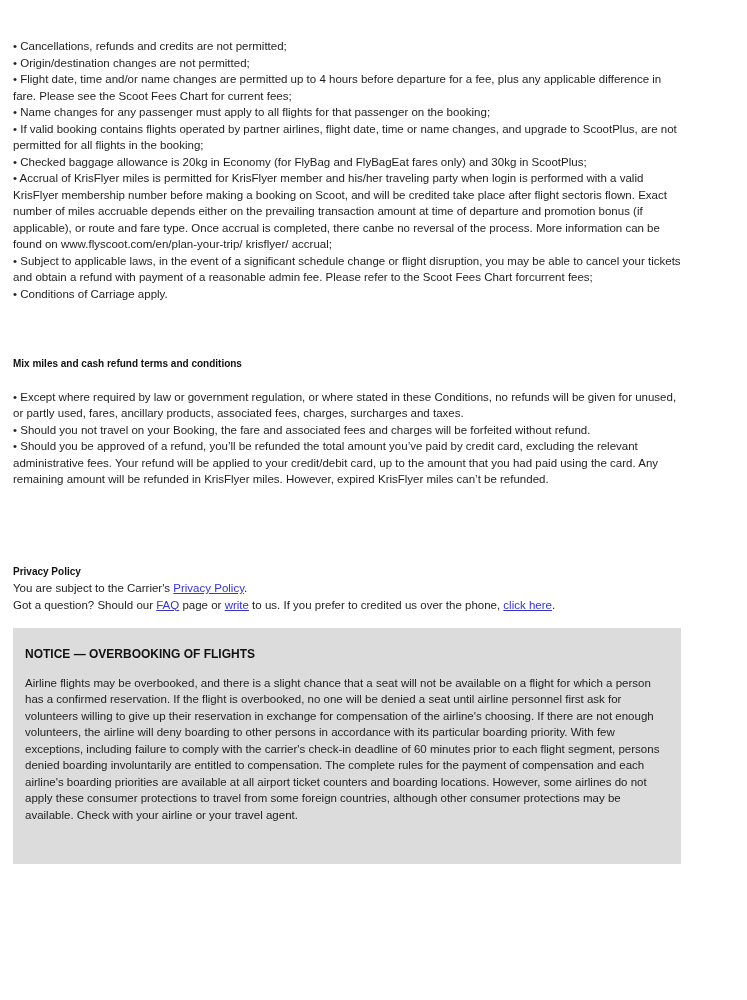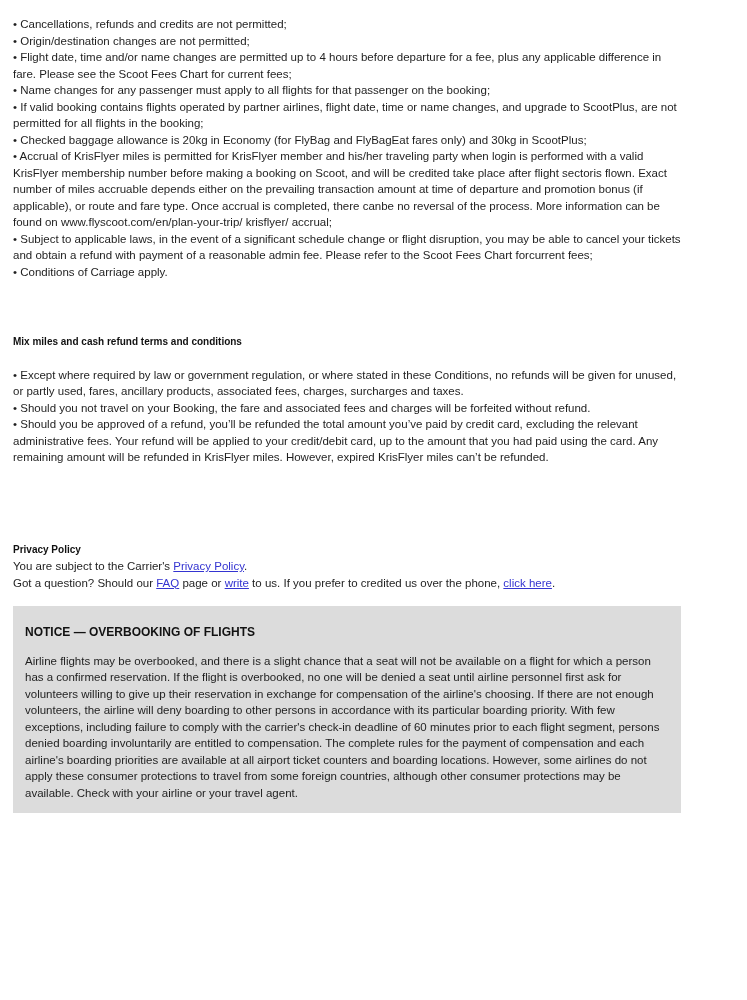--- a/index.html
+++ b/index.html
@@ -10,41 +10,42 @@
     font-family: "Liberation Sans", sans-serif;
     color: #1e1e1e;
     overflow: hidden;
   }
   .doc {
     box-sizing: border-box;
     width: 694px;
     padding: 16px 13px 0 13px;
     font-size: 11.5px;
     line-height: 16.5px;
+    margin-top: 22px;
   }
   .doc p { margin: 0; }
   .sec-heading {
     font-size: 10px;
     line-height: 16.5px;
     font-weight: bold;
     margin: 0;
     color: #111111;
   }
   .mix-heading { margin-top: 54px; margin-bottom: 16px; }
   .privacy-sec { margin-top: 76px; }
   .question-line { margin-top: 11px; }
   a.doc-link {
     color: #3434d1;
     text-decoration: underline;
     cursor: pointer;
   }
   .notice {
     margin-top: 15px;
     background: #dcdcdc;
-    padding: 18px 12px 12px 12px;
+    padding: 18px 12px 41px 12px;
   }
   .notice-heading {
     font-size: 12px;
     line-height: 16.5px;
     font-weight: bold;
     margin: 0 0 12px 0;
     color: #111111;
   }
   .notice-body { margin: 0; }
 </style>

